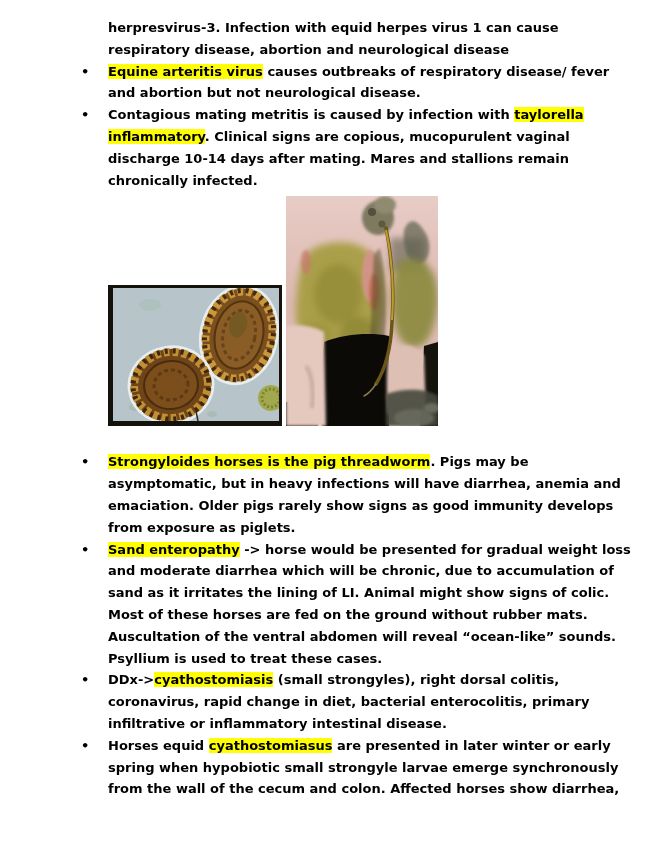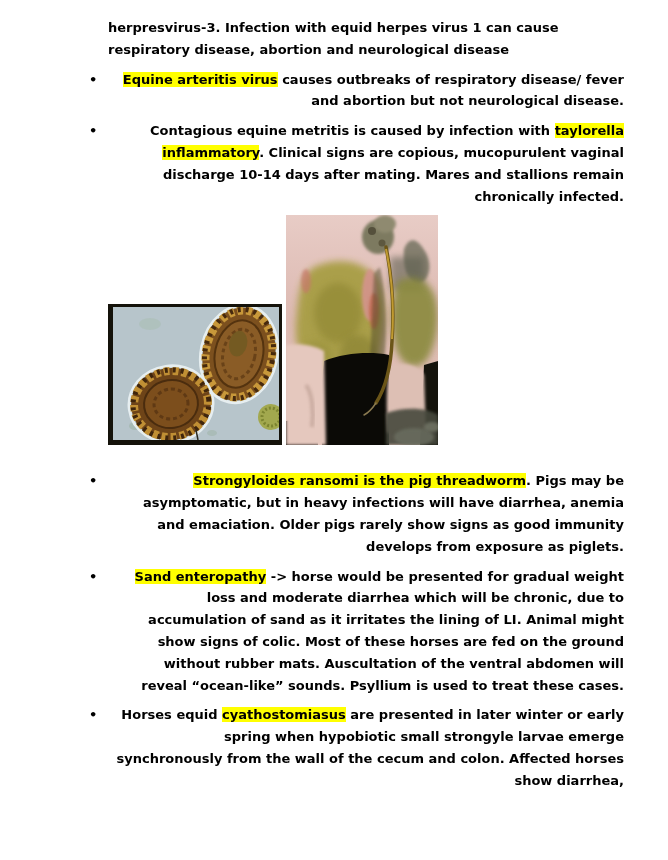--- a/index.html
+++ b/index.html
@@ -7,42 +7,42 @@
     width: 668px; height: 860px; overflow: hidden;
     background: #ffffff;
     font-family: "DejaVu Sans", "Liberation Sans", sans-serif;
     font-size: 13px;
     line-height: 21.8px;
     color: #000000;
   }
   .page { position: relative; padding: 17px 54px 0 108px; width: 524px; font-weight: bold; }
   p.cont { margin: 0; }
   ul.bullets { margin: 0; padding: 0; list-style: none; }
-  ul.bullets li { position: relative; margin: 8px; text-align: right; }
+  ul.bullets li { position: relative; margin: 0; }
   ul.bullets li::before {
     content: "\2022";
     position: absolute;
     left: -27px; top: 0;
     font-size: 13px;
   }
   .hl { background: #ffff00; }
   .figures { position: relative; height: 230px; margin: 5px 0 25px 0; }
   .fig-eggs  { position: absolute; left: 0; bottom: 0; width: 174px; height: 141px; }
   .fig-pig   { position: absolute; left: 178px; top: 0; width: 152px; height: 230px; }
 </style>
 </head>
 <body>
 
 <div class="page">
 
   <p class="cont"><span>herpresvirus-3. Infection with equid herpes virus 1 can cause respiratory disease, abortion and neurological disease</span></p>
 
   <ul class="bullets">
     <li><span class="hl">Equine arteritis virus</span><span> causes outbreaks of respiratory disease/ fever and abortion but not neurological disease.</span></li>
-    <li><span>Contagious equine metritis is caused by infection with </span><span class="hl">taylorella inflammatory</span><span>. Clinical signs are copious, mucopurulent vaginal discharge 10-14 days after mating. Mares and stallions remain chronically infected.</span></li>
+    <li><span>Contagious mating metritis is caused by infection with </span><span class="hl">taylorella inflammatory</span><span>. Clinical signs are copious, mucopurulent vaginal discharge 10-14 days after mating. Mares and stallions remain chronically infected.</span></li>
   </ul>
 
   <div class="figures">
 
     <svg class="fig-eggs" viewBox="0 0 174 141" xmlns="http://www.w3.org/2000/svg">
       <defs>
         <clipPath id="eggclip">
             <rect x="5" y="3" width="166" height="133"></rect>
           </clipPath>
       </defs>
@@ -138,18 +138,19 @@
 
         <path d="M100,32 C106,62 108,98 106,126 C105,152 100,172 90,188" fill="none" stroke="#6b5518" stroke-width="3.5" stroke-linecap="round"></path>
         <path d="M100,34 C106,62 108,96 106,124" fill="none" stroke="#c09a30" stroke-width="2"></path>
         <path d="M90,188 C86,194 82,198 78,200" fill="none" stroke="#8a7a50" stroke-width="1.5" stroke-linecap="round"></path>
       </g>
     </svg>
 
   </div>
 
   <ul class="bullets">
-    <li><span class="hl">Strongyloides ransomi is the pig threadworm</span><span>. Pigs may be asymptomatic, but in heavy infections will have diarrhea, anemia and emaciation. Older pigs rarely show signs as good immunity develops from exposure as piglets.</span></li>
+    <li><span class="hl">Strongyloides horses is the pig threadworm</span><span>. Pigs may be asymptomatic, but in heavy infections will have diarrhea, anemia and emaciation. Older pigs rarely show signs as good immunity develops from exposure as piglets.</span></li>
     <li><span class="hl">Sand enteropathy</span><span> -&gt; horse would be presented for gradual weight loss and moderate diarrhea which will be chronic, due to accumulation of sand as it irritates the lining of LI. Animal might show signs of colic. Most of these horses are fed on the ground without rubber mats. Auscultation of the ventral abdomen will reveal “ocean-like” sounds. Psyllium is used to treat these cases.</span></li>
+    <li><span>DDx-&gt;</span><span class="hl">cyathostomiasis</span><span> (small strongyles), right dorsal colitis, coronavirus, rapid change in diet, bacterial enterocolitis, primary infiltrative or inflammatory intestinal disease.</span></li>
     <li><span>Horses equid </span><span class="hl">cyathostomiasus</span><span> are presented in later winter or early spring when hypobiotic small strongyle larvae emerge synchronously from the wall of the cecum and colon. Affected horses show diarrhea,</span></li>
   </ul>
 
 </div>
 
 </body></html>

